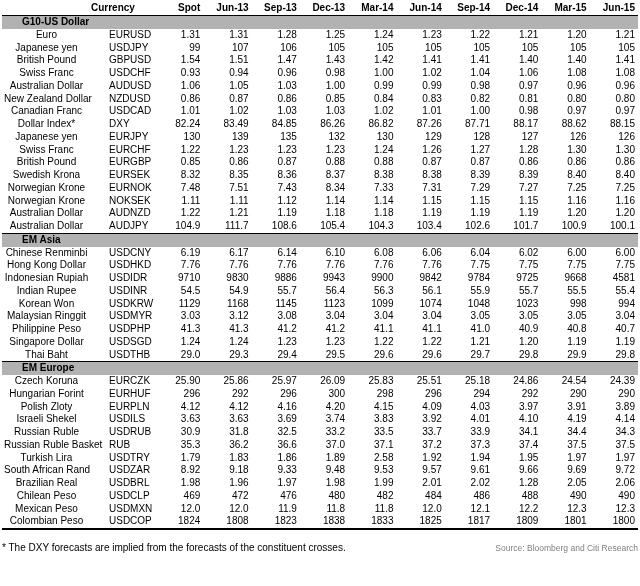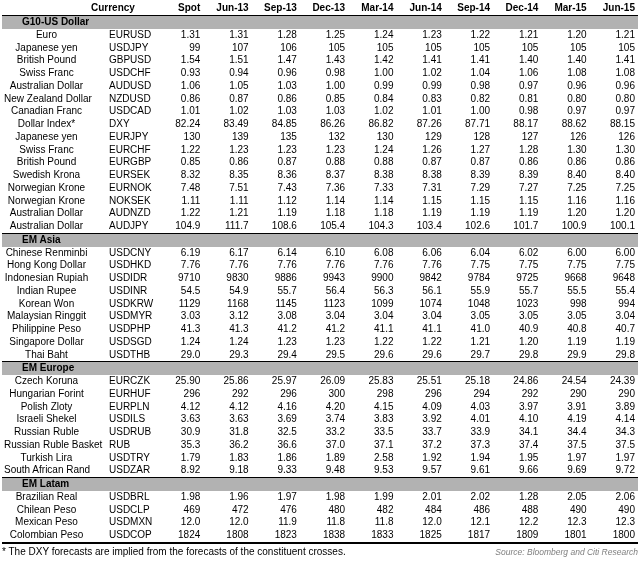--- a/index.html
+++ b/index.html
@@ -43,24 +43,24 @@
     font-weight: bold;
     text-align: left;
     padding-left: 20px;
     border-top: 1px solid #000;
   }
   .footer {
     width: 636px;
     display: flex;
     justify-content: space-between;
     align-items: baseline;
-    padding-top: 2px;
+    padding-top: 12px;
   }
   .footer .note   { font-size: 10px; color: #000; }
-  .footer .source { font-size: 8.5px; color: #7f7f7f; font-style: italic; }
+  .footer .source { font-size: 8.5px; color: #7f7f7f; }
 </style>
 </head>
 <body>
 
 <div class="page">
   <table class="fx">
     <colgroup>
       <col class="c-name">
         <col class="c-code">
       <col>
@@ -261,21 +261,21 @@
           <td class="num">8.39</td>
           <td class="num">8.40</td>
           <td class="num">8.40</td>
         </tr>
         <tr>
           <td class="name">Norwegian Krone</td>
           <td class="code">EURNOK</td>
           <td class="num">7.48</td>
           <td class="num">7.51</td>
           <td class="num">7.43</td>
-          <td class="num">7.36</td>
+          <td class="num">8.34</td>
           <td class="num">7.33</td>
           <td class="num">7.31</td>
           <td class="num">7.29</td>
           <td class="num">7.27</td>
           <td class="num">7.25</td>
           <td class="num">7.25</td>
         </tr>
         <tr>
           <td class="name">Norwegian Krone</td>
           <td class="code">NOKSEK</td>
@@ -354,21 +354,21 @@
           <td class="code">USDIDR</td>
           <td class="num">9710</td>
           <td class="num">9830</td>
           <td class="num">9886</td>
           <td class="num">9943</td>
           <td class="num">9900</td>
           <td class="num">9842</td>
           <td class="num">9784</td>
           <td class="num">9725</td>
           <td class="num">9668</td>
-          <td class="num">9648</td>
+          <td class="num">4581</td>
         </tr>
         <tr>
           <td class="name">Indian Rupee</td>
           <td class="code">USDINR</td>
           <td class="num">54.5</td>
           <td class="num">54.9</td>
           <td class="num">55.7</td>
           <td class="num">56.4</td>
           <td class="num">56.3</td>
           <td class="num">56.1</td>
@@ -555,23 +555,20 @@
           <td class="num">9.18</td>
           <td class="num">9.33</td>
           <td class="num">9.48</td>
           <td class="num">9.53</td>
           <td class="num">9.57</td>
           <td class="num">9.61</td>
           <td class="num">9.66</td>
           <td class="num">9.69</td>
           <td class="num">9.72</td>
         </tr>
-        <tr class="section">
-          <td colspan="12">EM Latam</td>
-        </tr>
         <tr>
           <td class="name">Brazilian Real</td>
           <td class="code">USDBRL</td>
           <td class="num">1.98</td>
           <td class="num">1.96</td>
           <td class="num">1.97</td>
           <td class="num">1.98</td>
           <td class="num">1.99</td>
           <td class="num">2.01</td>
           <td class="num">2.02</td>

